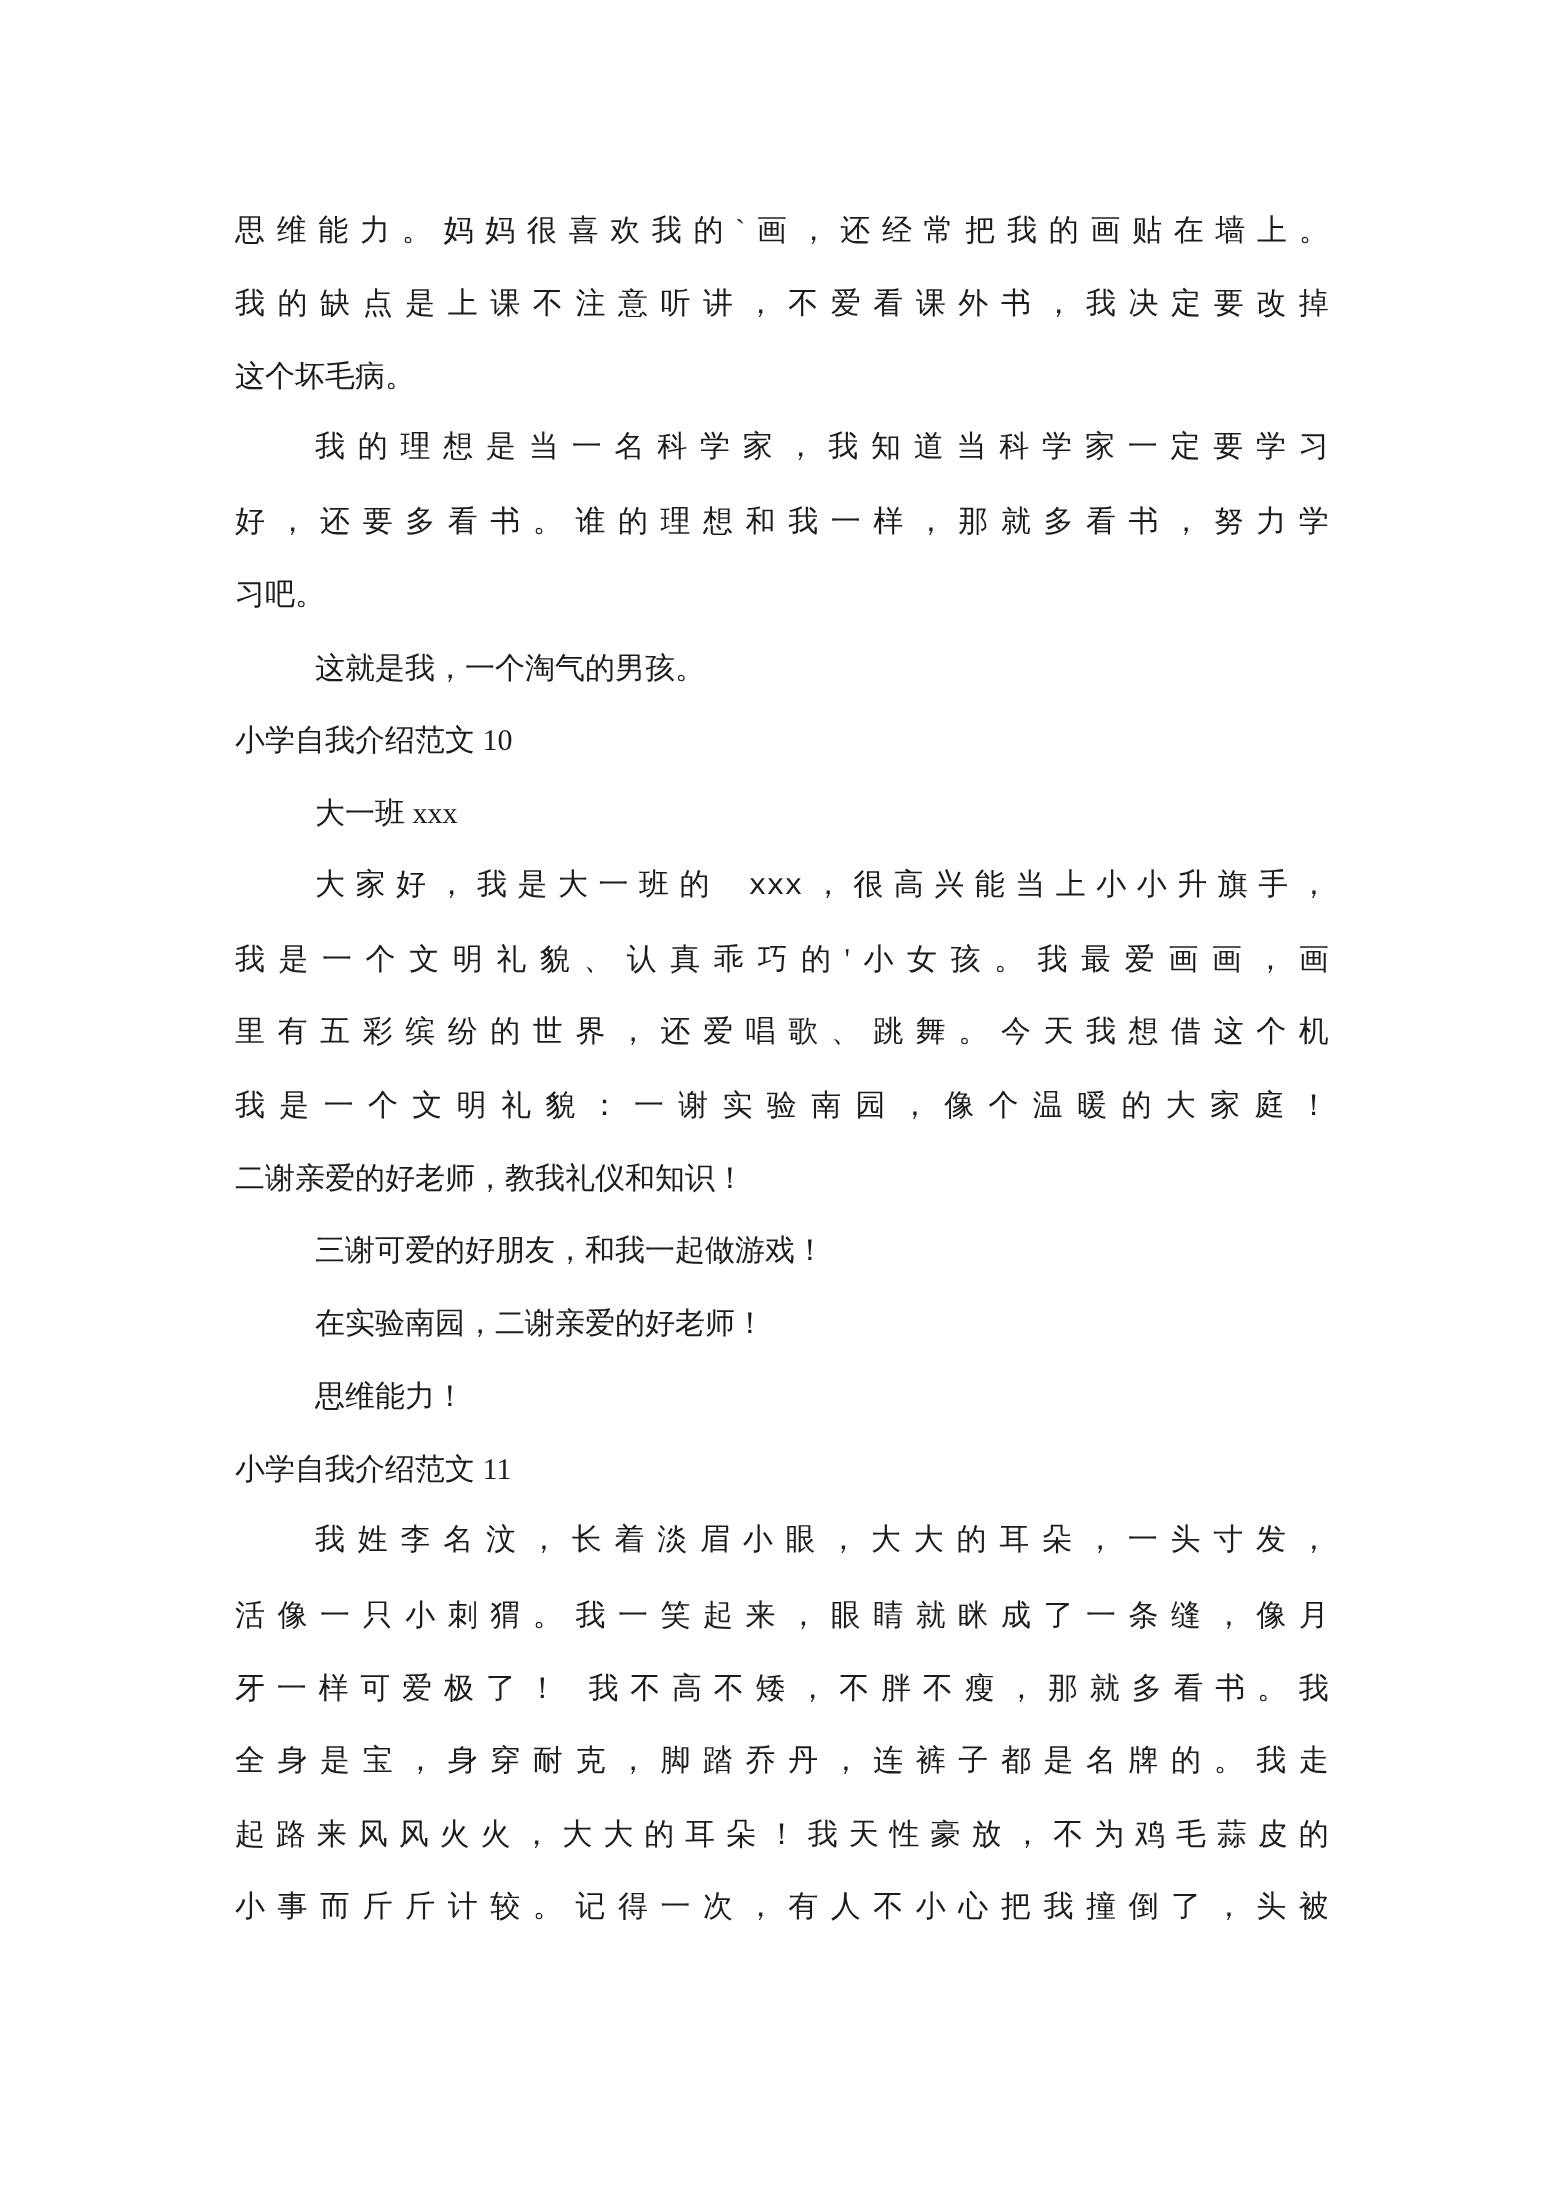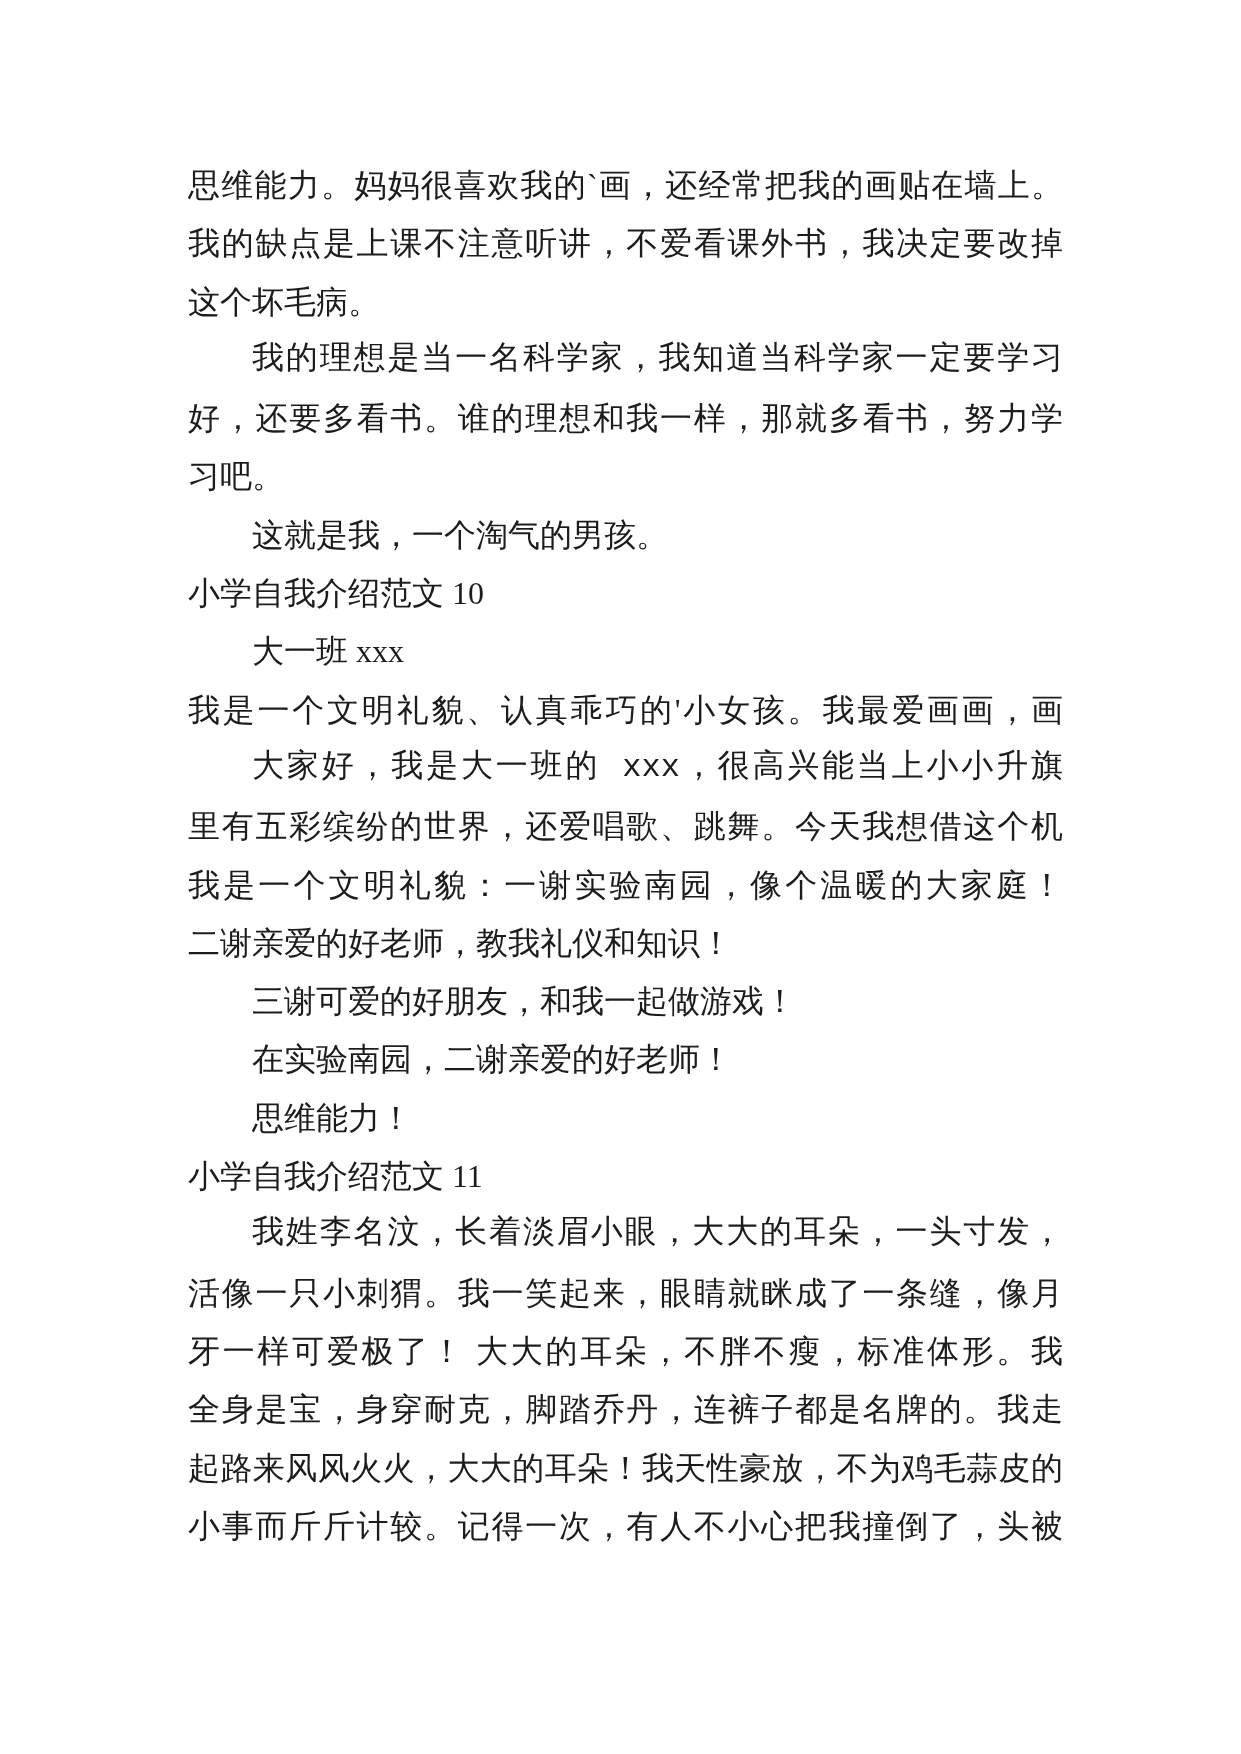--- a/index.html
+++ b/index.html
@@ -15,21 +15,21 @@
     font-family: "Liberation Serif", "DejaVu Serif", serif;
   }
   .doc {
     position: absolute;
     top: 156px;
     left: 188px;
     width: 875px;
     color: #1c1c1c;
   }
   .line {
-    font-size: 32px;
+    font-size: 24px;
     line-height: 58.3px;
     height: 58.3px;
     font-weight: 400;
     text-align: justify;
     text-align-last: left;
     white-space: normal;
     overflow: hidden;
   }
   
   .line.fill {
@@ -50,28 +50,28 @@
 <div class="doc">
   <div class="line fill">思维能力。妈妈很喜欢我的`画，还经常把我的画贴在墙上。</div>
   <div class="line fill">我的缺点是上课不注意听讲，不爱看课外书，我决定要改掉</div>
   <div class="line">这个坏毛病。</div>
   <div class="line indent fill">我的理想是当一名科学家，我知道当科学家一定要学习</div>
   <div class="line fill">好，还要多看书。谁的理想和我一样，那就多看书，努力学</div>
   <div class="line">习吧。</div>
   <div class="line indent">这就是我，一个淘气的男孩。</div>
   <div class="line">小学自我介绍范文 10</div>
   <div class="line indent">大一班 xxx</div>
+  <div class="line indent fill">大家好，我是大一班的 xxx，很高兴能当上小小升旗手，</div>
   <div class="line fill">我是一个文明礼貌、认真乖巧的'小女孩。我最爱画画，画</div>
-  <div class="line indent fill">大家好，我是大一班的 xxx，很高兴能当上小小升旗手，</div>
   <div class="line fill">里有五彩缤纷的世界，还爱唱歌、跳舞。今天我想借这个机</div>
   <div class="line fill">我是一个文明礼貌：一谢实验南园，像个温暖的大家庭！</div>
   <div class="line">二谢亲爱的好老师，教我礼仪和知识！</div>
   <div class="line indent">三谢可爱的好朋友，和我一起做游戏！</div>
   <div class="line indent">在实验南园，二谢亲爱的好老师！</div>
   <div class="line indent">思维能力！</div>
   <div class="line">小学自我介绍范文 11</div>
   <div class="line indent fill">我姓李名汶，长着淡眉小眼，大大的耳朵，一头寸发，</div>
   <div class="line fill">活像一只小刺猬。我一笑起来，眼睛就眯成了一条缝，像月</div>
-  <div class="line fill">牙一样可爱极了！ 大大的耳朵，不胖不瘦，标准体形。我</div>
+  <div class="line fill">牙一样可爱极了！ 我不高不矮，不胖不瘦，那就多看书。我</div>
   <div class="line fill">全身是宝，身穿耐克，脚踏乔丹，连裤子都是名牌的。我走</div>
   <div class="line fill">起路来风风火火，大大的耳朵！我天性豪放，不为鸡毛蒜皮的</div>
   <div class="line fill">小事而斤斤计较。记得一次，有人不小心把我撞倒了，头被</div>
 </div>
 
 </body></html>

